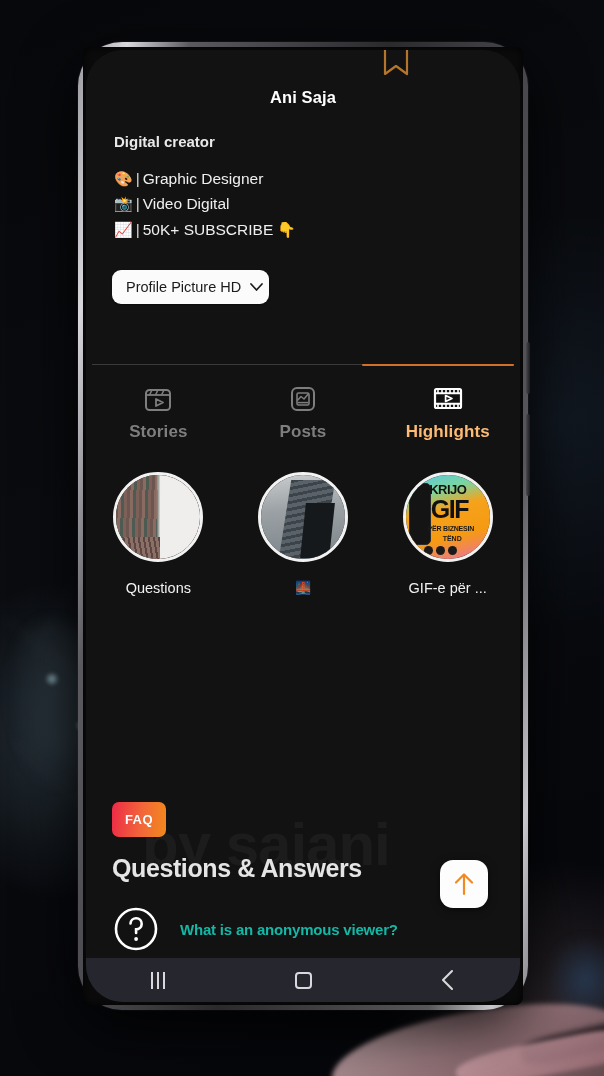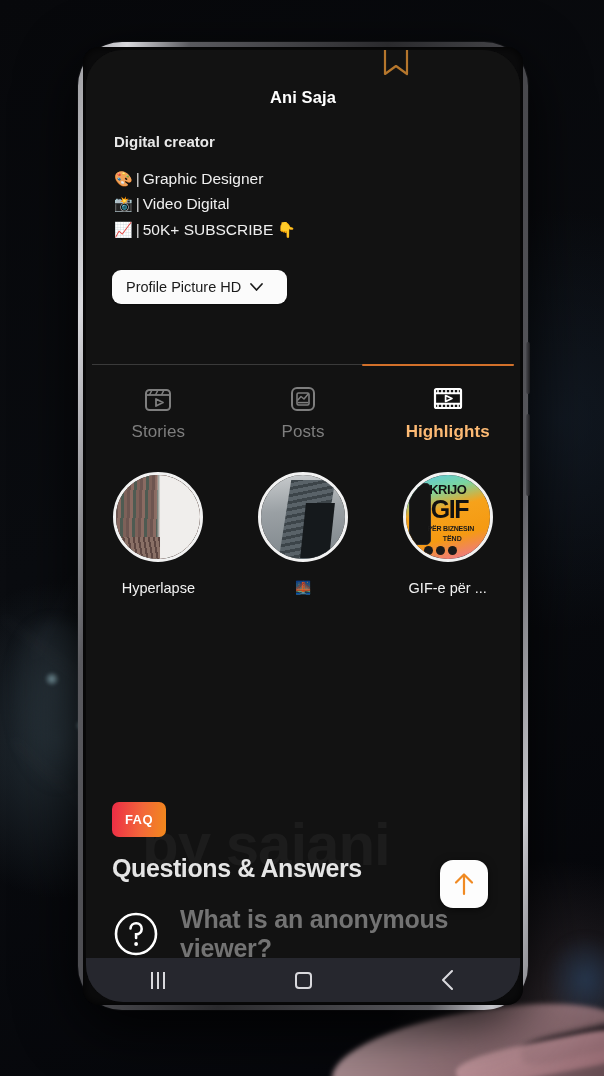--- a/index.html
+++ b/index.html
@@ -39,21 +39,21 @@
 
   
   .phone{
     position:absolute; left:78px; top:42px; width:450px; height:968px;
     border-radius:44px;
     background:linear-gradient(100deg,#9a9a9e 0%,#d8d8dc 8%,#5a5a5f 18%,#2a2a2d 50%,#56565b 84%,#c6c6cb 94%,#87878c 100%);
     padding:5px;
     box-shadow:0 18px 60px rgba(0,0,0,.85), 0 0 0 1px rgba(255,255,255,.05);
   }
   .phone-inner{
-    width:100%; height:100%; border-radius:16px;
+    width:100%; height:100%; border-radius:8px;
     background:#0b0b0c; padding:3px;
     box-shadow:inset 0 0 10px rgba(0,0,0,.9);
   }
   .screen{
     position:relative; width:100%; height:100%; border-radius:37px;
     background:#121212; overflow:hidden;
   }
   .side-btn{ position:absolute; right:-2px; width:4px; border-radius:2px;
     background:linear-gradient(90deg,#4a4a4f,#1c1c1f); }
   .sb1{ top:300px; height:52px; }
@@ -72,36 +72,36 @@
   .profile-sub{
     font-size:15px; color:#e8e8e8; padding:26px 0 0 28px; font-weight:700;
   }
   .bio{ padding:16px 0 0 28px; font-size:15.5px; line-height:1.62; color:#efefef; }
   .bio .em{ font-size:15px; }
   .bio .bar{ color:#d8d8d8; padding:0 3px; }
 
   .chips{ display:flex; gap:13px; padding:28px 0 0 26px; }
   .chip{
     background:#fbfbfb; color:#1b1b1b; border-radius:9px;
-    font-size:14.5px; padding:9px 24px 9px 14px;
+    font-size:14.5px; padding:9px 6px 9px 14px;
     display:flex; align-items:center; gap:9px; font-weight:400;
     box-shadow:0 1px 2px rgba(0,0,0,.4);
   }
   .chev{ width:13px; height:8px; flex:none; }
 
   .tabs-wrap{ margin:60px 0 0 0; position:relative; }
   .tab-rule{ height:1px; background:#3a3a3a; margin:0 6px; position:relative; }
   .tab-rule .active-underline{
     position:absolute; right:0; top:0; height:2px; background:#d2702a; border-radius:2px;
   }
   .tabs{ display:flex; padding:16px 0 0 0; }
   .tab{ flex:1; display:flex; flex-direction:column; align-items:center; gap:7px; }
   .tab .ticon{ width:34px; height:34px; display:block; }
   .tab .tlabel{ font-size:17px; letter-spacing:.1px; }
-  .tab.inactive .tlabel{ color:#7e7e7e; font-weight:400; }
+  .tab.inactive .tlabel{ color:#7e7e7e; font-weight:700; }
   .tab.active .tlabel{ color:#fdba74; font-weight:700; }
 
   .highlights{ display:flex; padding:30px 0 0 0; }
   .hl{ flex:1; display:flex; flex-direction:column; align-items:center; }
   .hl-ring{
     width:90px; height:90px; border-radius:50%;
     border:3px solid #f2f2f2; overflow:hidden; position:relative;
     background:#2a2a2a;
   }
   .hl-label{ margin-top:18px; font-size:14.5px; color:#f2f2f2; text-align:center; }
@@ -141,21 +141,21 @@
   .watermark{ position:absolute; left:56px; top:760px; font-size:60px; font-weight:700;
     color:rgba(255,255,255,.045); letter-spacing:-1px; white-space:nowrap; }
 
   
   .faq{ position:absolute; left:0; right:0; top:752px; padding-left:26px; }
   .faq-badge{ display:inline-block; background:linear-gradient(95deg,#ed2b46 0%,#f2673a 55%,#f2891b 100%);
     color:#fff; font-size:13px; font-weight:700; padding:10px 13px; border-radius:7px; letter-spacing:.4px; }
   .faq-title{ font-size:25px; font-weight:700; color:#e5e5e5; margin-top:17px; letter-spacing:-.4px; }
   .faq-row{ display:flex; align-items:center; gap:20px; margin-top:22px; }
   .q-icon{ width:48px; height:48px; flex:none; }
-  .faq-q{ font-size:25px; font-weight:700; color:#737373; letter-spacing:-.2px; }
+  .faq-q{ font-size:15px; font-weight:700; color:#14b8a6; letter-spacing:-.2px; }
 
   .scroll-top{
     position:absolute; right:32px; top:810px; width:48px; height:48px;
     background:#fdfdfd; border-radius:13px; display:flex; align-items:center; justify-content:center;
     box-shadow:0 2px 8px rgba(0,0,0,.5);
   }
 
   
   .navbar{
     position:absolute; left:0; right:0; bottom:0; height:44px;
@@ -259,21 +259,21 @@
 
           </div>
         </div>
 
         <div class="highlights">
 
           <div class="hl">
             <div class="hl-ring">
               <div class="art-facade"></div>
             </div>
-            <div class="hl-label">Hyperlapse</div>
+            <div class="hl-label">Questions</div>
           </div>
 
           <div class="hl">
             <div class="hl-ring">
               <div class="art-tower"></div>
             </div>
             <div class="hl-label emoji">🌉</div>
           </div>
 
           <div class="hl">

